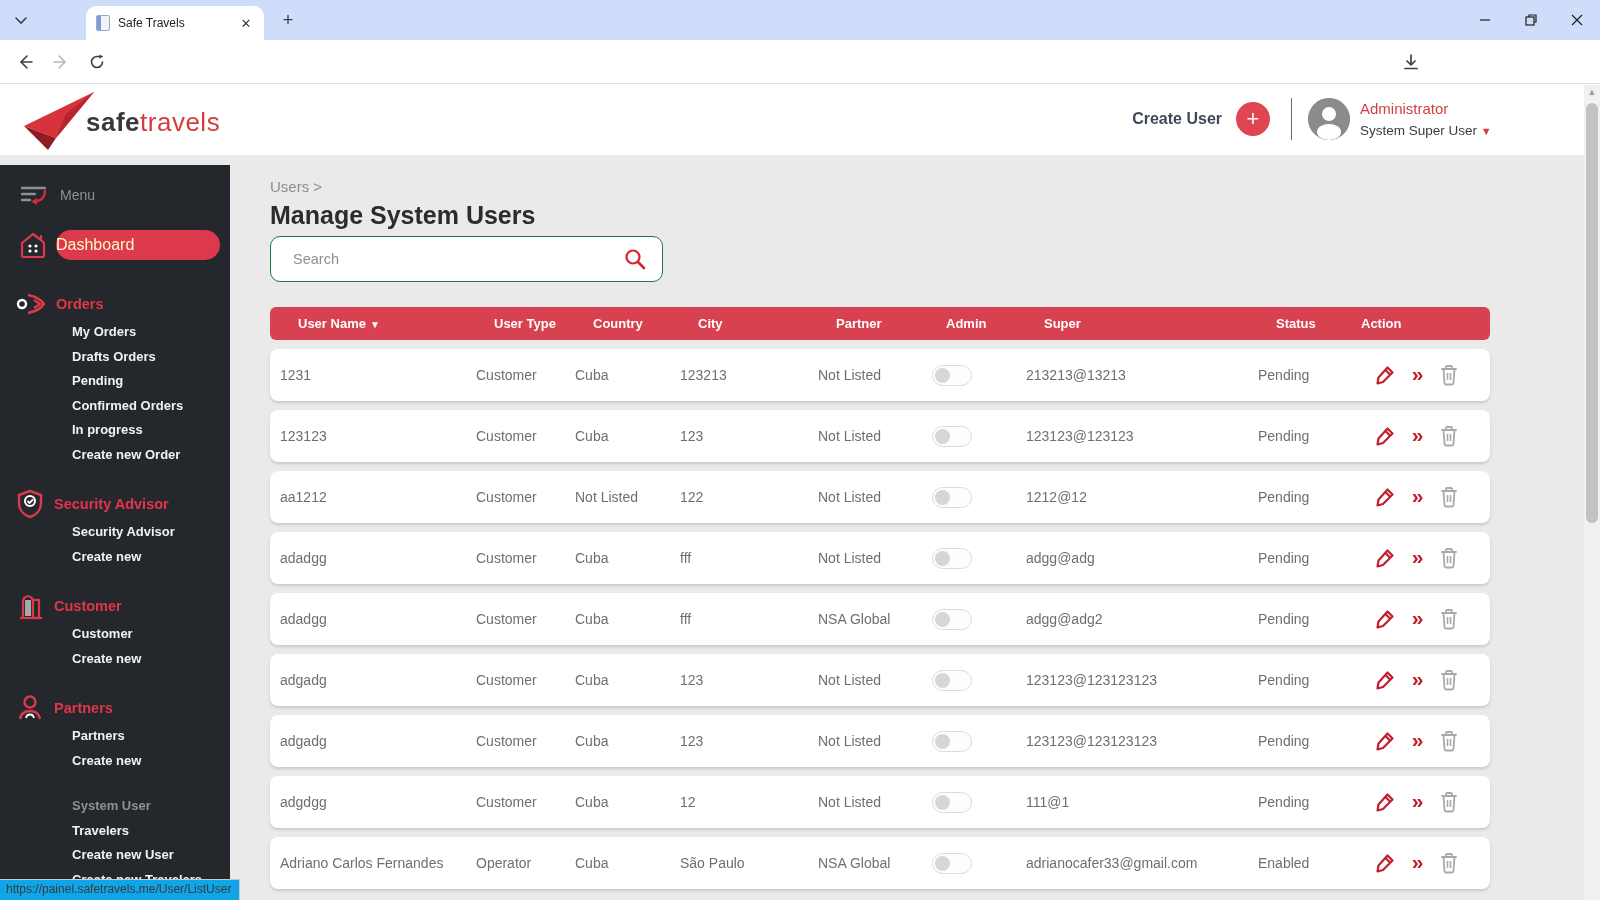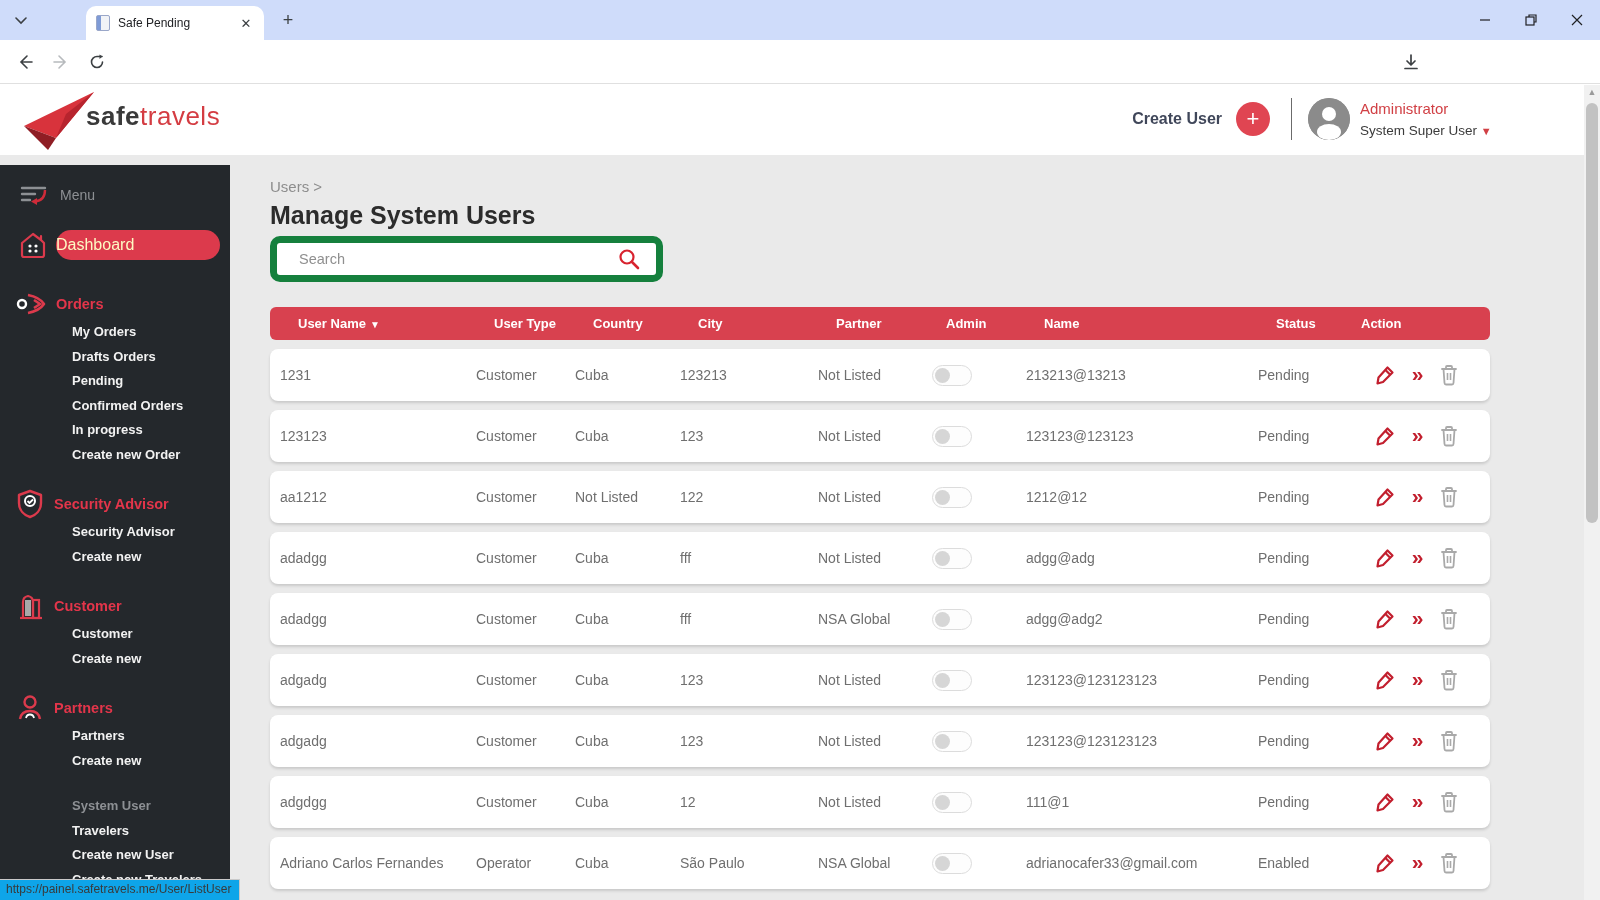--- a/index.html
+++ b/index.html
@@ -21,21 +21,21 @@
   .toolbar { position:absolute; left:0; top:40px; width:1600px; height:44px; background:#ffffff; border-bottom:1px solid #e0e0e0; }
   .navbtn { position:absolute; top:9px; width:26px; height:26px; display:flex; align-items:center; justify-content:center; font-size:17px; color:#3c4043; }
   .urlbar { position:absolute; left:120px; top:45px; width:1265px; height:34px; background:#eef0f5; border-radius:17px; display:flex; align-items:center; padding:0 12px; gap:10px; }
   .url-text { font-size:13.5px; color:#202124; flex:1; }
   .profile-pill { position:absolute; right:40px; top:45px; height:34px; border:1px solid #9aa0a6; border-radius:17px; display:flex; align-items:center; gap:7px; padding:0 14px 0 8px; font-size:13px; color:#202124; background:#fff; }
   .dots-v { position:absolute; right:12px; top:48px; font-size:16px; color:#3c4043; letter-spacing:0; line-height:9px; text-align:center; width:14px; }
 
   
   .appheader { position:absolute; left:0; top:84px; width:1600px; height:71px; background:#ffffff; }
   .logo { position:absolute; left:18px; top:6px; display:flex; align-items:flex-end; }
-  .logo-text { font-size:26px; font-weight:700; letter-spacing:.5px; margin-left:-14px; margin-bottom:18px;text-align:right; }
+  .logo-text { font-size:26px; font-weight:700; letter-spacing:.5px; margin-left:-14px; margin-bottom:12px;text-align:right; }
   .logo-safe { color:#3a3a3a; }
   .logo-travels { color:#d43c42; font-weight:400; }
   .createuser { position:absolute; right:330px; top:18px; display:flex; align-items:center; gap:14px; }
   .createuser-label { font-size:16px; color:#40475a;font-weight:bold; }
   .plus-circle { width:34px; height:34px; border-radius:50%; background:#e04552; color:#fff; display:flex; align-items:center; justify-content:center; font-size:22px; font-weight:400; }
   .header-divider { position:absolute; right:308px; top:14px; width:1px; height:42px; background:#6b6b6b; }
   .avatar { position:absolute; right:250px; top:14px; width:42px; height:42px; border-radius:50%; background:#8b8b8b; overflow:hidden; }
   .admin-block { position:absolute; right:105px; top:16px; width:135px; }
   .admin-name { color:#d14045; font-size:15px; margin-bottom:6px; }
   .admin-role { color:#3b3b3b; font-size:13.5px; }
@@ -53,21 +53,21 @@
   .sb-items { list-style:none; padding-left:72px; margin-top:0; }
   .sb-items li { font-size:13px; color:#f2f2f2; height:24.5px; line-height:24.5px; font-weight:600; }
   .sb-items li.current { color:#8d9094; }
 
   .statusbar { position:absolute; left:0; bottom:0; height:21px; background:#0ea5e9; border:1px solid #c9c9c9; border-left:none; border-bottom:none; padding:2px 8px 0 6px; font-size:12px; color:#3a3a3a; white-space:nowrap; }
 
   
   .main { position:absolute; left:230px; top:155px; width:1354px; height:745px; background:#eaeaea; }
   .breadcrumb { position:absolute; left:40px; top:23px; font-size:15px; color:#8d8d8d; }
   .page-title { position:absolute; left:40px; top:46px; font-size:25px; font-weight:700; color:#2c2c2c; }
-  .searchbox { position:absolute; left:40px; top:81px; width:393px; height:46px; background:#fff; border:7px solid #15803d; border-radius:10px; display:flex; align-items:center; padding:0 16px 0 22px; }
+  .searchbox { position:absolute; left:40px; top:81px; width:393px; height:46px; background:#fff; border:1px solid #15803d; border-radius:10px; display:flex; align-items:center; padding:0 16px 0 22px; }
   .searchbox input { border:none; outline:none; flex:1; font-size:14.5px; color:#333; background:transparent; font-family:"Liberation Sans", sans-serif; }
   .searchbox input::placeholder { color:#8f8f8f; }
 
   .grid-cols { display:grid; grid-template-columns:196px 99px 105px 138px 110px 98px 232px 85px 1fr; align-items:center; }
   .thead { position:absolute; left:40px; top:152px; width:1220px; height:33px; background:#d8414f; border-radius:6px; color:#fff; font-size:13px; font-weight:700; }
   .thead .cell { padding-left:10px; white-space:nowrap;margin-left:18px; }
   .thead .caret { font-size:10px; margin-left:4px; }
 
   .rows { position:absolute; left:40px; top:194px; width:1220px; }
   .trow { height:52px; background:#fff; border-radius:8px; margin-bottom:9px; box-shadow:0 2px 3px rgba(0,0,0,.14); }
@@ -88,21 +88,21 @@
 <body>
 
 <div class="tabstrip">
   <div class="tab-chevron-btn">
     <svg width="12" height="8" viewBox="0 0 12 8">
         <path d="M1 1 L6 6 L11 1" stroke="#3c4043" stroke-width="1.6" fill="none" stroke-linecap="round"></path>
       </svg>
   </div>
   <div class="tab">
     <span class="favicon"></span>
-    <span class="tab-title">Safe Pending</span>
+    <span class="tab-title">Safe Travels</span>
     <span class="tab-close">✕</span>
   </div>
   <div class="newtab-btn">+</div>
   <div class="wincontrols">
     <div class="winbtn">
       <svg width="12" height="12" viewBox="0 0 12 12">
           <line x1="1" y1="6" x2="11" y2="6" stroke="#202124" stroke-width="1.2"></line>
         </svg>
     </div>
     <div class="winbtn">
@@ -313,21 +313,21 @@
       </svg>
   </div>
 
   <div class="thead grid-cols">
     <div class="cell"><span>User Name</span><span class="caret">▼</span></div>
     <div class="cell">User Type</div>
     <div class="cell">Country</div>
     <div class="cell">City</div>
     <div class="cell">Partner</div>
     <div class="cell">Admin</div>
-    <div class="cell">Name</div>
+    <div class="cell">Super</div>
     <div class="cell">Status</div>
     <div class="cell">Action</div>
   </div>
 
   <div class="rows" id="rows">
   <div class="trow grid-cols">
     <div class="cell">1231</div>
     <div class="cell">Customer</div>
     <div class="cell">Cuba</div>
     <div class="cell">123213</div>

